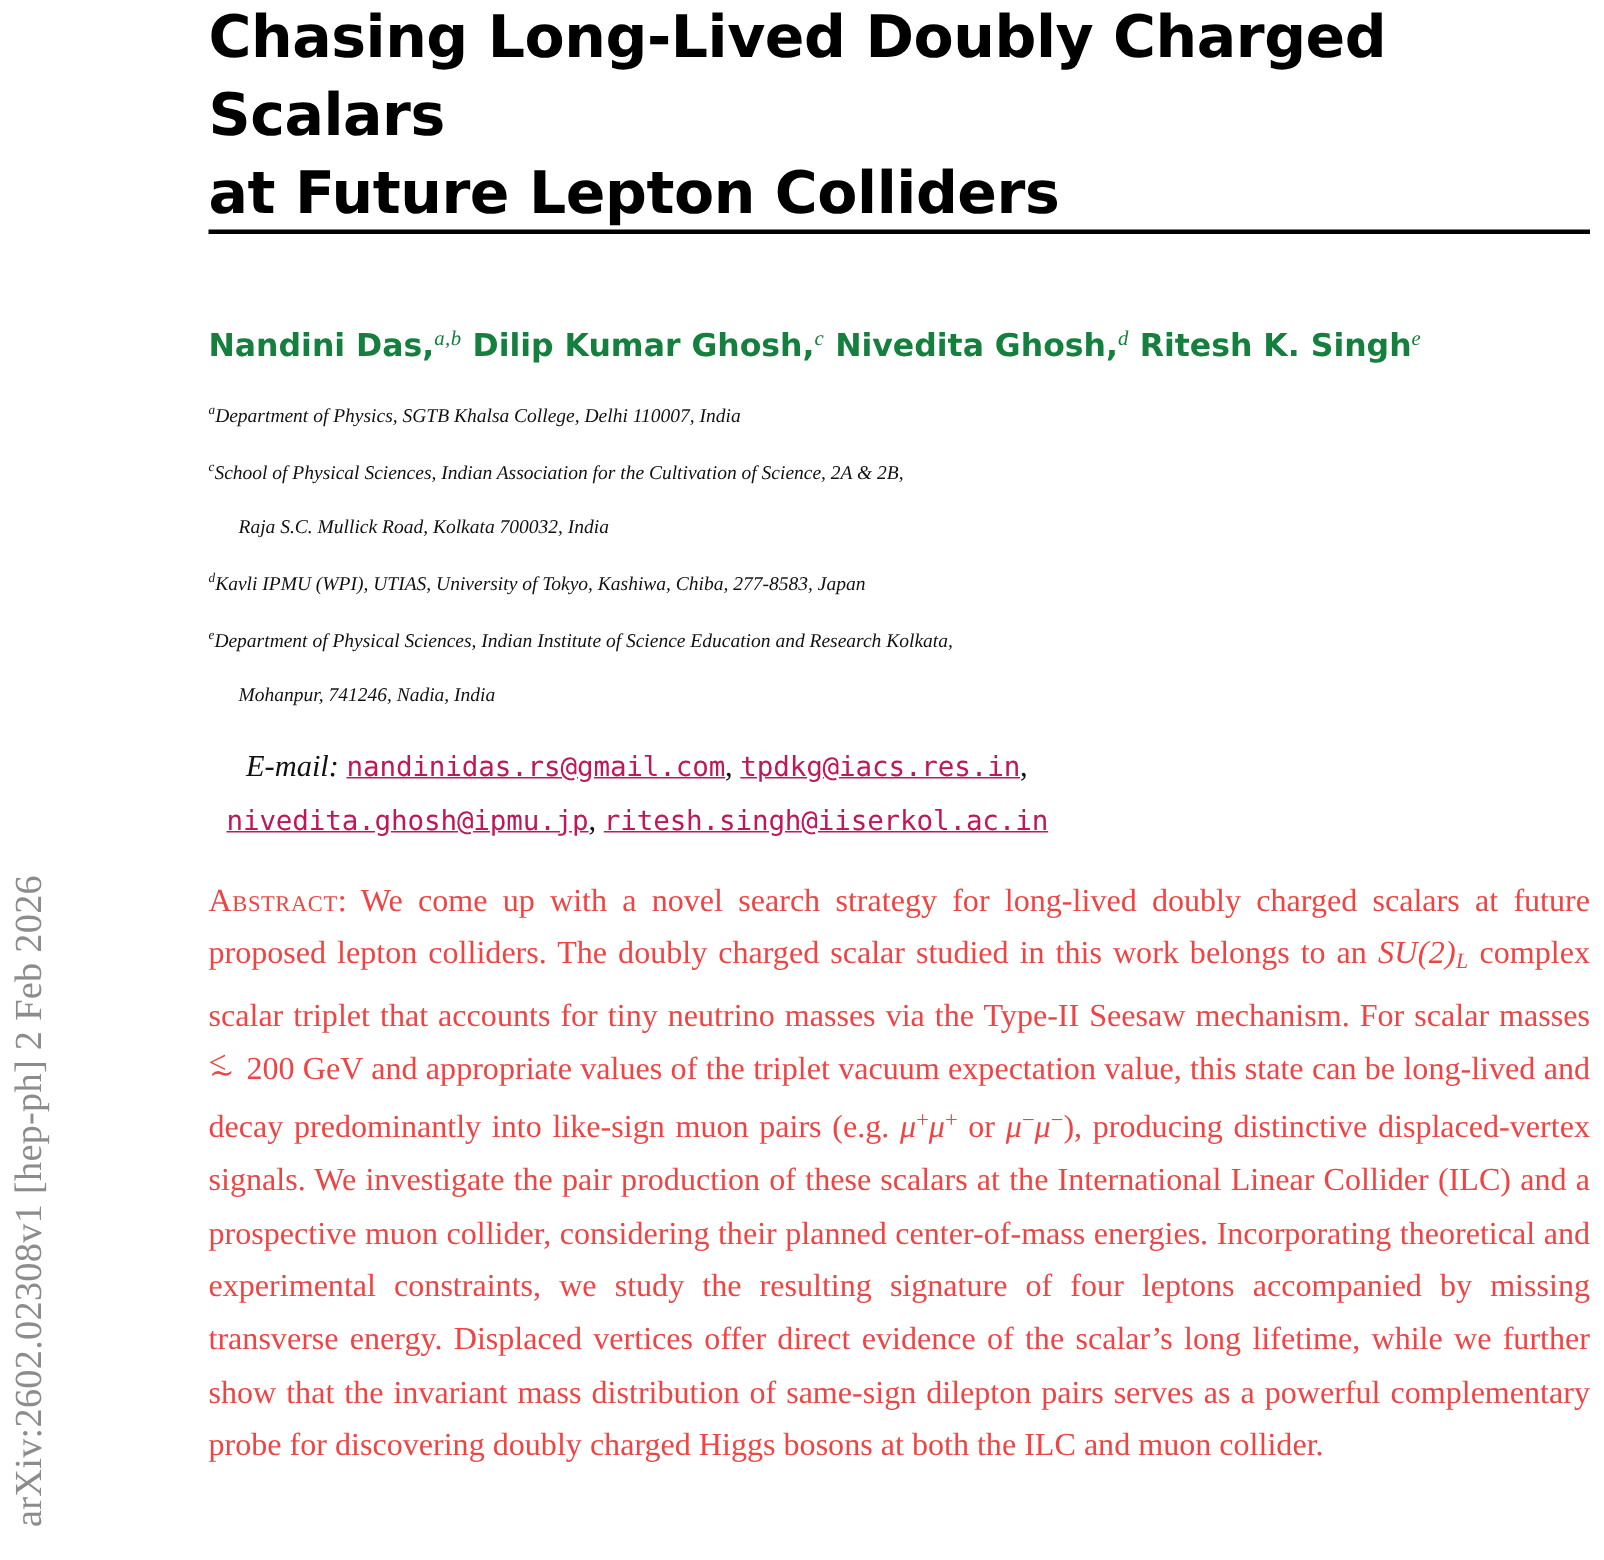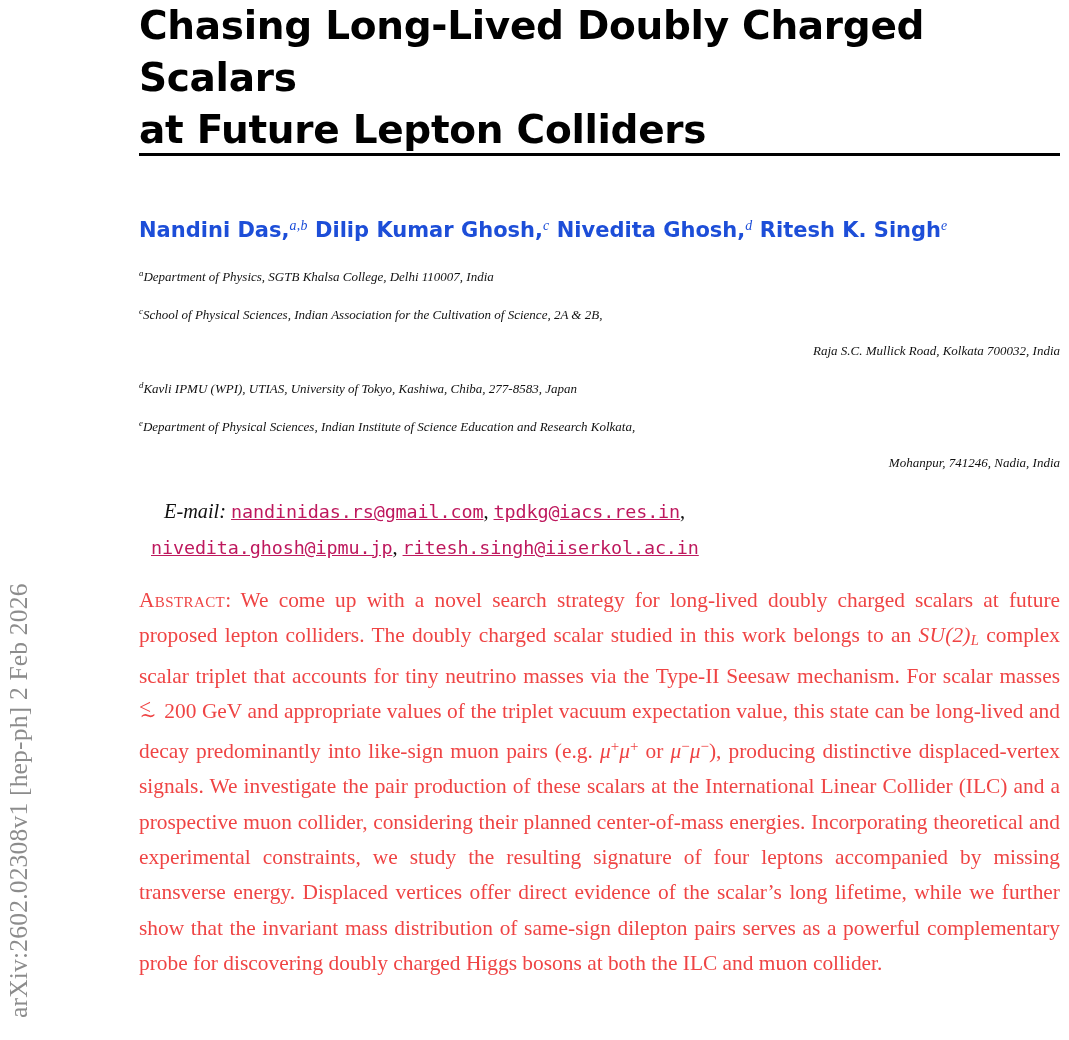--- a/index.html
+++ b/index.html
@@ -73,21 +73,21 @@
   
   #authors {
     position: absolute;
     left: 0;
     top: 213px;
     width: 921px;
     font-family: "DejaVu Sans", "Liberation Sans", sans-serif;
     font-weight: bold;
     font-size: 21px;
     line-height: 26px;
-    color: #1d4ed8;
+    color: #15803d;
   }
   #authors sup {
     font-family: "Liberation Serif", "DejaVu Serif", serif;
     font-style: italic;
     font-weight: normal;
     font-size: 0.66em;
     vertical-align: 0.52em;
     letter-spacing: 0.3px;
   }
 
@@ -110,21 +110,20 @@
   }
   .affil sup {
     font-size: 0.68em;
     vertical-align: 0.58em;
     font-style: italic;
   }
   .affil .cont {
     display: block;
     text-indent: 0;
     padding-left: 6px;
-    text-align: right;
   }
 
   
   #email-block {
     position: absolute;
     left: 12px;
     top: 494px;
     width: 910px;
     font-size: 20.3px;
     line-height: 35.5px;

